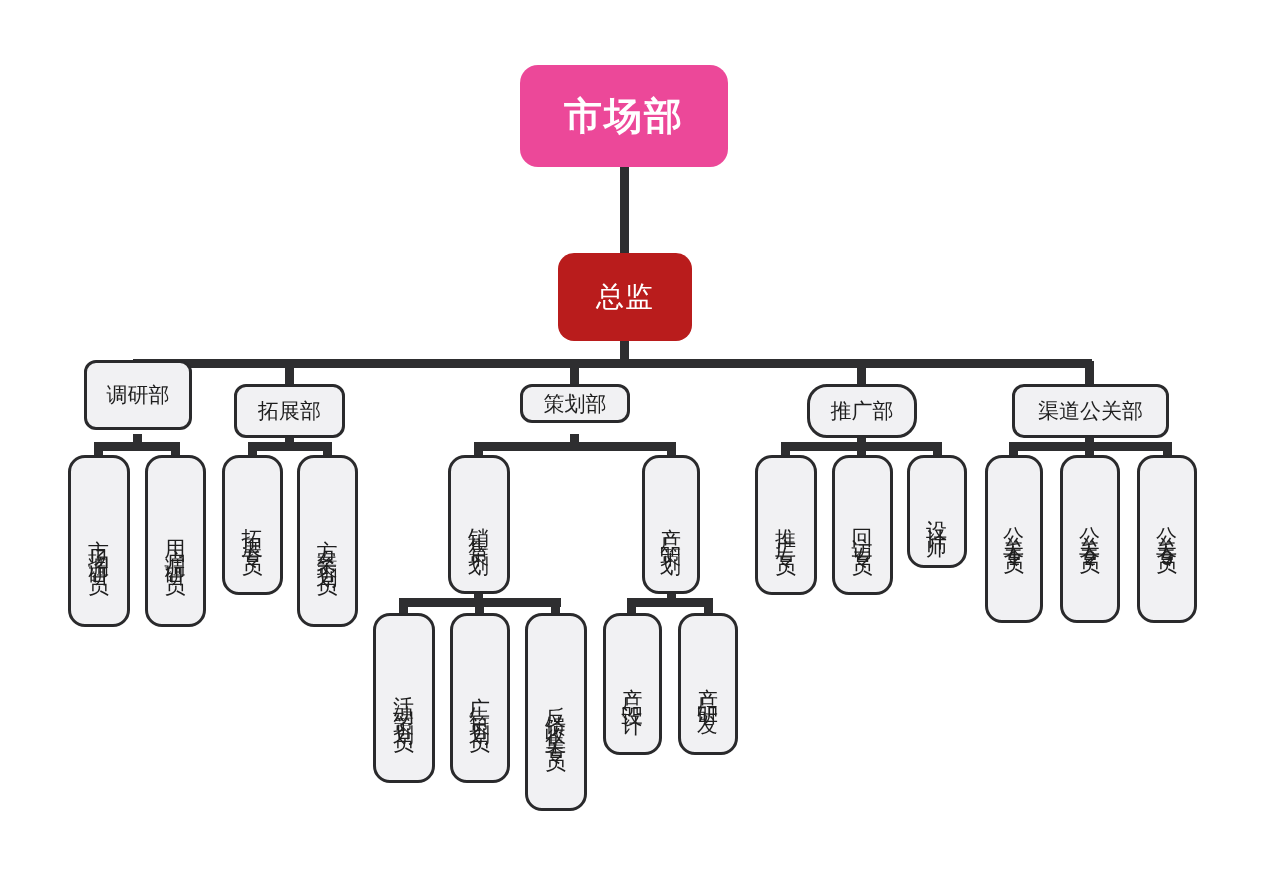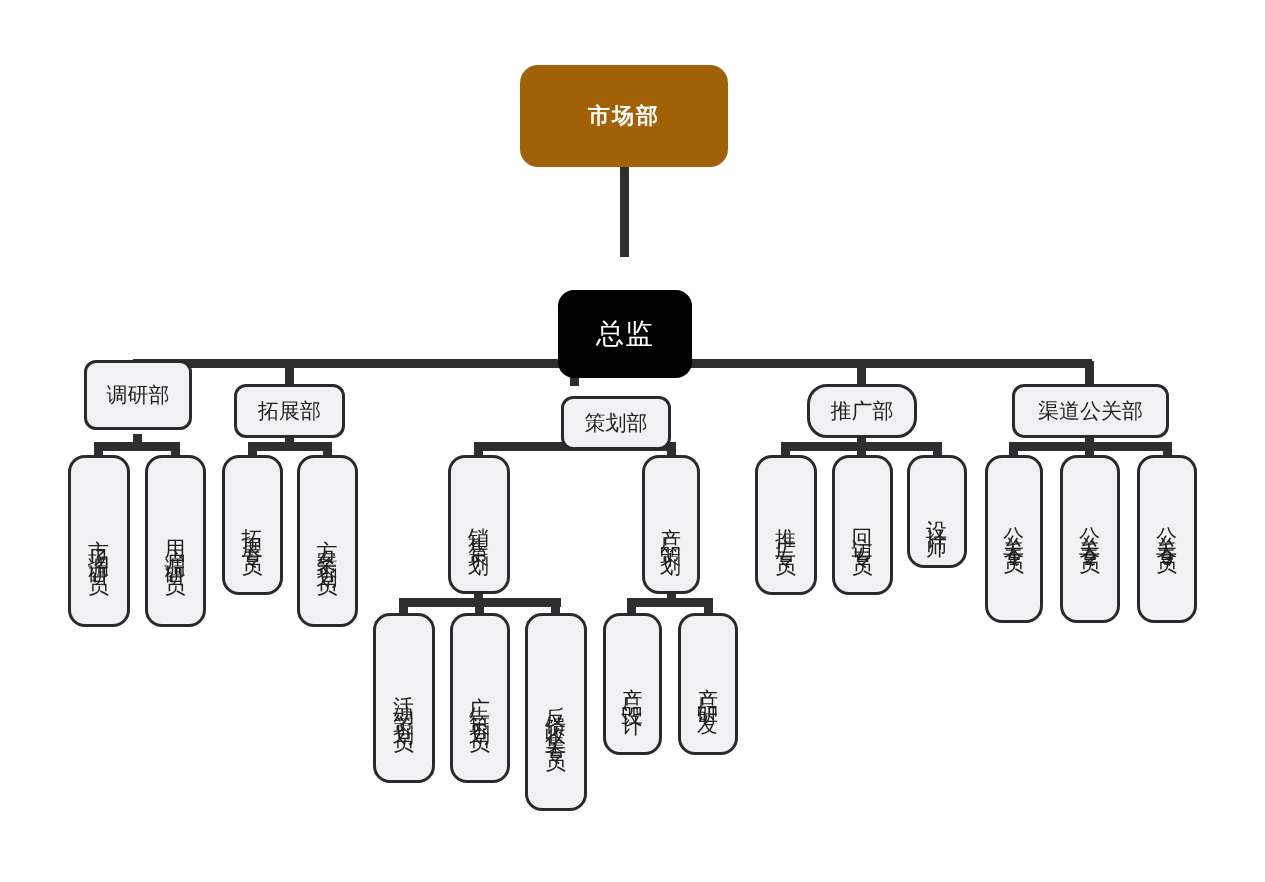--- a/index.html
+++ b/index.html
@@ -22,37 +22,36 @@
     position: absolute;
     box-sizing: border-box;
     display: flex;
     align-items: center;
     justify-content: center;
     border: 3px solid #2a2a2c;
     background: #f1f1f3;
     color: #1e1e1e;
   }
   .root {
-    background: #a16207;
+    background: #ec4899;
     border: none;
     border-radius: 18px;
     color: #ffffff;
-    font-size: 22px;
+    font-size: 38px;
     font-weight: bold;
     letter-spacing: 2px;
     font-family: Liberation Serif, serif;
   }
   .director {
-    background: #000000;
+    background: #b91c1c;
     border: none;
     border-radius: 16px;
     color: #ffffff;
     font-size: 28px;
     letter-spacing: 1px;
-    margin-top: 37px;
   }
   .dept {
     border-radius: 12px;
     font-size: 21px;
   }
   .role {
     border-radius: 17px;
     font-size: 21px;
     writing-mode: vertical-rl;
     text-orientation: upright;
@@ -131,21 +130,21 @@
   <div class="node director" style="left:558px; top:253px; width:134px; height:88px;">
     <span>总监</span>
   </div>
 
   <div class="node dept" style="left:84px; top:360px; width:108px; height:70px;">
     <span>调研部</span>
   </div>
   <div class="node dept" style="left:234px; top:384px; width:111px; height:54px;align-items:center;">
     <span>拓展部</span>
   </div>
-  <div class="node dept" style="left:520px; top:396px; width:110px; height:54px;margin-left:41px;">
+  <div class="node dept" style="left:520px; top:384px; width:110px; height:39px;">
     <span>策划部</span>
   </div>
   <div class="node dept" style="left:807px; top:384px; width:110px; height:54px;border-radius:20px;">
     <span>推广部</span>
   </div>
   <div class="node dept" style="left:1012px; top:384px; width:157px; height:54px;">
     <span>渠道公关部</span>
   </div>
 
   <div class="node role" style="left:68px; top:455px; width:62px; height:172px;">

